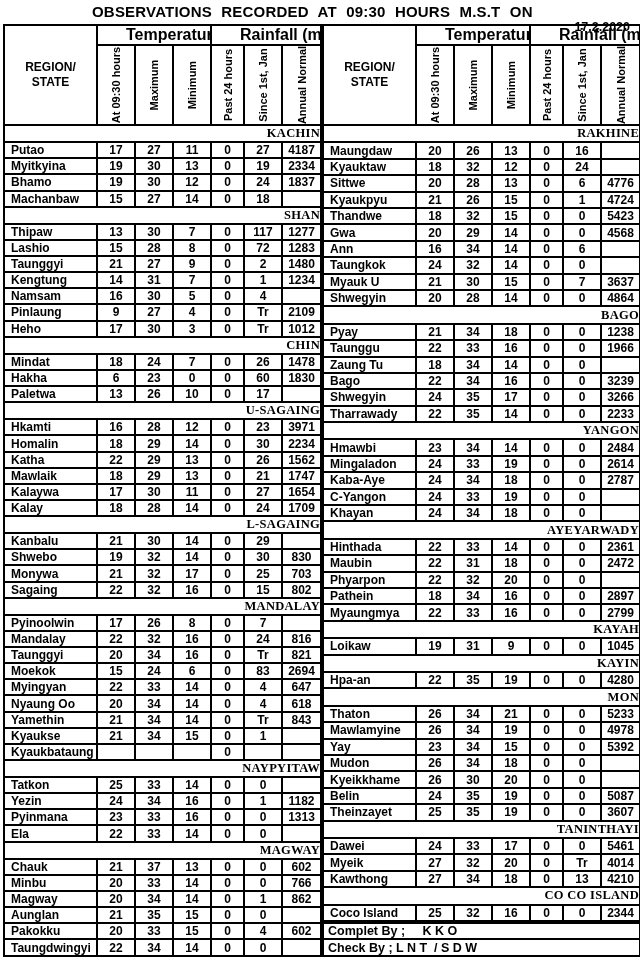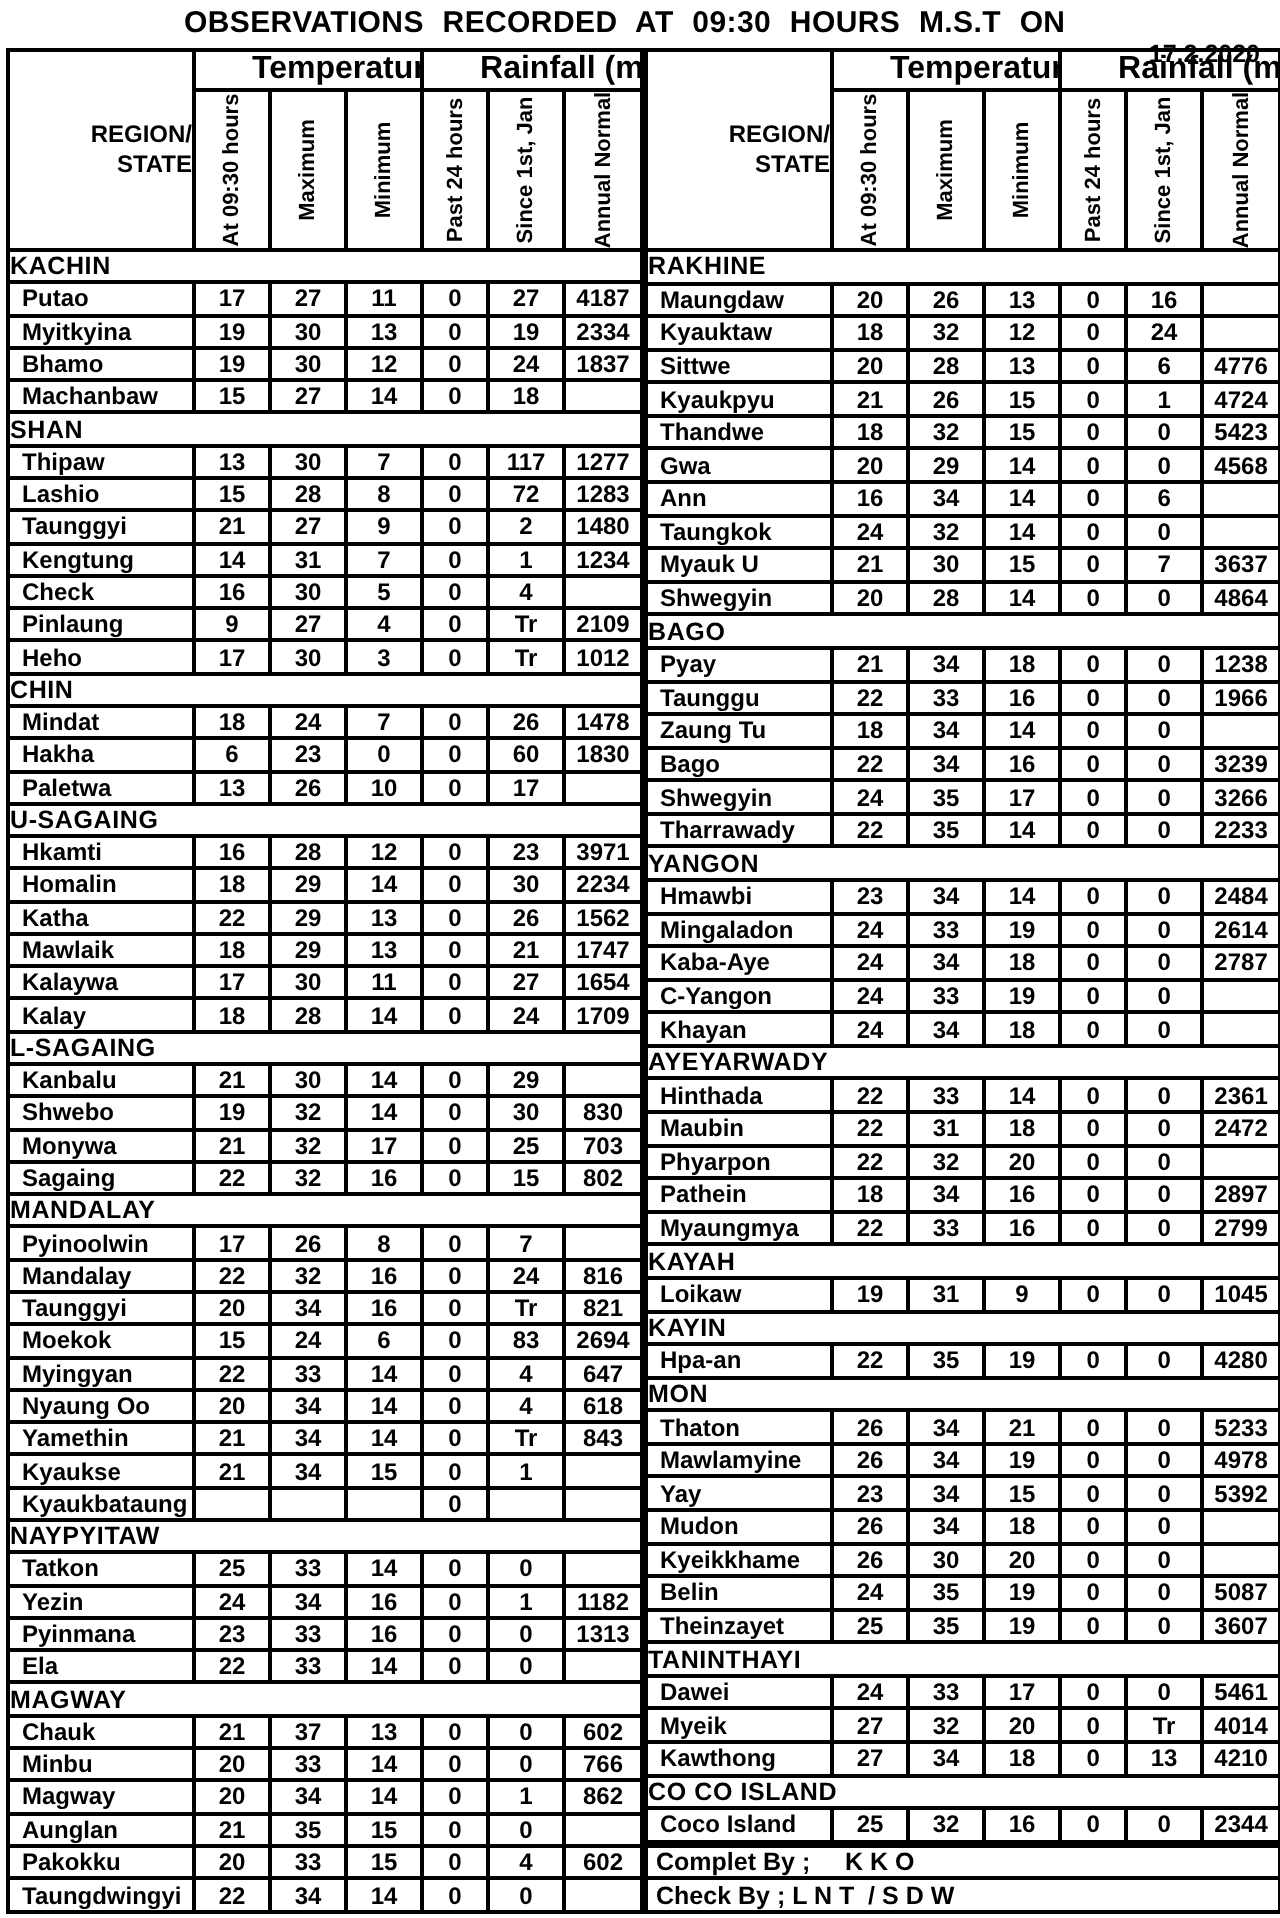--- a/index.html
+++ b/index.html
@@ -22,30 +22,30 @@
     border-collapse:collapse; table-layout:fixed;
     width:317px; height:933px;
   }
   td, th {
     border:2px solid #000; padding:0; margin:0;
     overflow:hidden; white-space:nowrap; font-weight:bold; color:#000;
   }
   tr.hrow1 { height:20px; }
   tr.hrow2 { height:80px; }
   th.group { font-size:16px; text-align:center; vertical-align:middle;padding-left:28px; }
-  th.regioncell { font-size:12px; text-align:right; vertical-align:middle; line-height:1.25; }
+  th.regioncell { font-size:12px; text-align:center; vertical-align:middle; line-height:1.25; }
   th.vth { position:relative; }
   .vtext {
     position:absolute; left:50%; top:50%;
     transform:translate(-50%,-50%) rotate(-90deg);
     font-size:11px; white-space:nowrap;
   }
   td.name  { font-size:12px; text-align:left; padding-left:6px; vertical-align:middle; }
   td.val   { font-size:12px; text-align:center; vertical-align:middle; }
-  td.section { font-size:12.5px; text-align:left; vertical-align:middle; letter-spacing:0.3px; }
+  td.section { font-size:12.5px; text-align:right; vertical-align:middle; letter-spacing:0.3px;font-family:Liberation Serif, serif; }
   td.footnote { font-size:12.5px; text-align:left; padding-left:4px; vertical-align:middle; white-space:pre; }
   td.emptycell { }
 </style>
 </head>
 <body>
 
 <div class="page">
   <div class="titlebar">
     <div class="title">OBSERVATIONS RECORDED AT 09:30 HOURS M.S.T ON</div>
     <div class="date">17.2.2020</div>
@@ -166,21 +166,21 @@
           <tr>
             <td class="name">Kengtung</td>
             <td class="val">14</td>
             <td class="val">31</td>
             <td class="val">7</td>
             <td class="val">0</td>
             <td class="val">1</td>
             <td class="val">1234</td>
           </tr>
           <tr>
-            <td class="name">Check</td>
+            <td class="name">Namsam</td>
             <td class="val">16</td>
             <td class="val">30</td>
             <td class="val">5</td>
             <td class="val">0</td>
             <td class="val">4</td>
             <td class="val"></td>
           </tr>
           <tr>
             <td class="name">Pinlaung</td>
             <td class="val">9</td>

